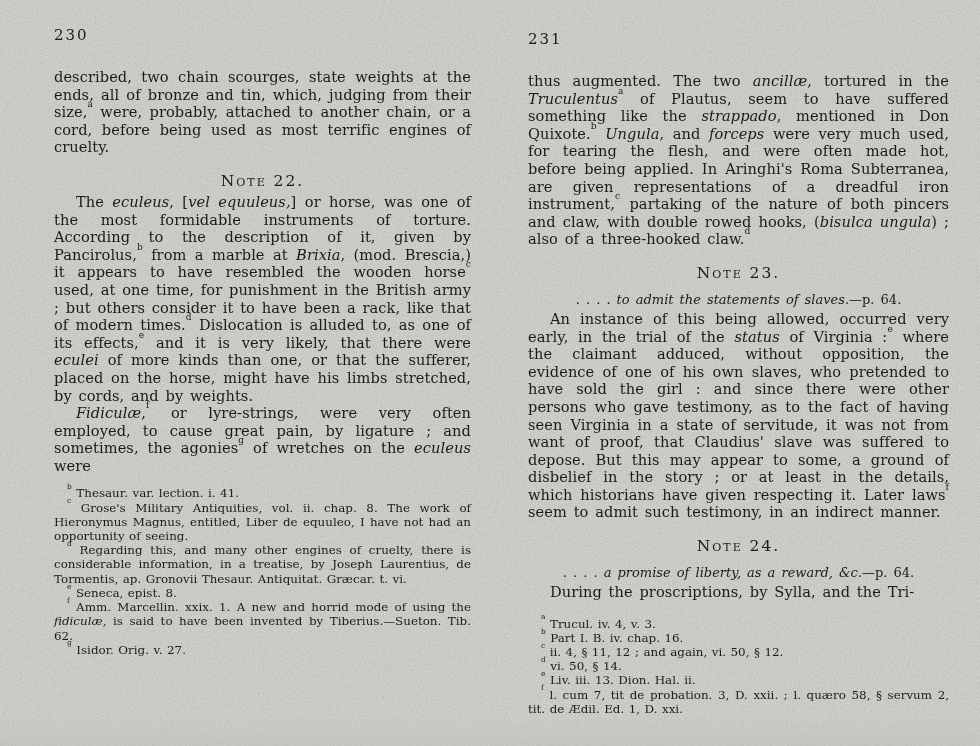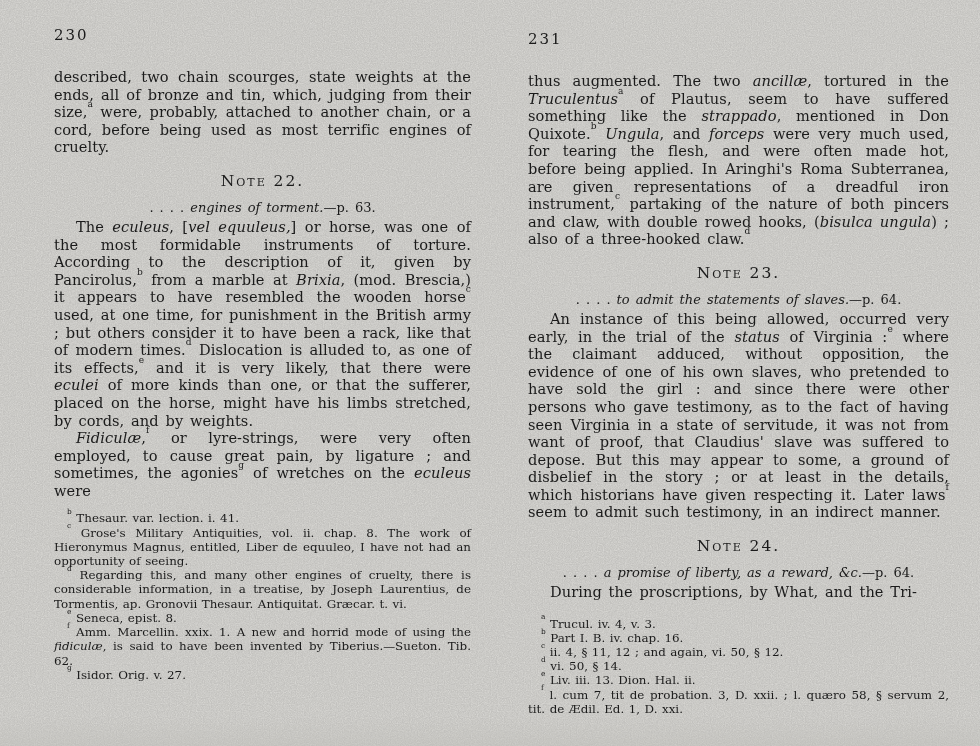--- a/index.html
+++ b/index.html
@@ -49,21 +49,20 @@
 <body>
 
 <div id="scan">
 
   <div class="page" id="left-page">
     <p class="pagenum">230</p>
 
     <p class="para"><span>described, two chain scourges, state weights at the ends, all of bronze and tin, which, judging from their size,</span><sup>a</sup><span> were, probably, attached to another chain, or a cord, before being used as most terrific engines of cruelty.</span></p>
 
     <p class="note-head">Note 22.</p>
-    <p class="note-quote"><span>. . . . </span><span class="i">engines of torment.</span><span>—p. 63.</span></p>
 
     <p class="para indent mt"><span>The </span><span class="i">eculeus</span><span>, [</span><span class="i">vel equuleus,</span><span>] or horse, was one of the most formidable instruments of torture. According to the description of it, given by Pancirolus,</span><sup>b</sup><span> from a marble at </span><span class="i">Brixia</span><span>, (mod. Brescia,) it appears to have resembled the wooden horse</span><sup>c</sup><span> used, at one time, for punishment in the British army ; but others consider it to have been a rack, like that of modern times.</span><sup>d</sup><span> Dislocation is alluded to, as one of its effects,</span><sup>e</sup><span> and it is very likely, that there were </span><span class="i">eculei</span><span> of more kinds than one, or that the sufferer, placed on the horse, might have his limbs stretched, by cords, and by weights.</span></p>
 
     <p class="para indent"><span class="i">Fidiculæ</span><span>,</span><sup>f</sup><span> or lyre-strings, were very often employed, to cause great pain, by ligature ; and sometimes, the agonies</span><sup>g</sup><span> of wretches on the </span><span class="i">eculeus</span><span> were</span></p>
 
     <div class="footnotes">
       <p class="fn"><sup>b</sup><span> Thesaur. var. lection. i. 41.</span></p>
       <p class="fn"><sup>c</sup><span> Grose's Military Antiquities, vol. ii. chap. 8. The work of Hieronymus Magnus, entitled, Liber de equuleo, I have not had an opportunity of seeing.</span></p>
       <p class="fn"><sup>d</sup><span> Regarding this, and many other engines of cruelty, there is considerable information, in a treatise, by Joseph Laurentius, de Tormentis, ap. Gronovii Thesaur. Antiquitat. Græcar. t. vi.</span></p>
       <p class="fn"><sup>e</sup><span> Seneca, epist. 8.</span></p>
@@ -78,21 +77,21 @@
     <p class="para"><span>thus augmented. The two </span><span class="i">ancillæ</span><span>, tortured in the </span><span class="i">Truculentus</span><sup>a</sup><span> of Plautus, seem to have suffered something like the </span><span class="i">strappado</span><span>, mentioned in Don Quixote.</span><sup>b</sup><span> </span><span class="i">Ungula</span><span>, and </span><span class="i">forceps</span><span> were very much used, for tearing the flesh, and were often made hot, before being applied. In Aringhi's Roma Subterranea, are given representations of a dreadful iron instrument,</span><sup>c</sup><span> partaking of the nature of both pincers and claw, with double rowed hooks, (</span><span class="i">bisulca ungula</span><span>) ; also of a three-hooked claw.</span><sup>d</sup></p>
 
     <p class="note-head">Note 23.</p>
     <p class="note-quote"><span>. . . . </span><span class="i">to admit the statements of slaves.</span><span>—p. 64.</span></p>
 
     <p class="para indent mt"><span>An instance of this being allowed, occurred very early, in the trial of the </span><span class="i">status</span><span> of Virginia :</span><sup>e</sup><span> where the claimant adduced, without opposition, the evidence of one of his own slaves, who pretended to have sold the girl : and since there were other persons who gave testimony, as to the fact of having seen Virginia in a state of servitude, it was not from want of proof, that Claudius' slave was suffered to depose. But this may appear to some, a ground of disbelief in the story ; or at least in the details, which historians have given respecting it. Later laws</span><sup>f</sup><span> seem to admit such testimony, in an indirect manner.</span></p>
 
     <p class="note-head">Note 24.</p>
     <p class="note-quote"><span>. . . . </span><span class="i">a promise of liberty, as a reward, &amp;c.</span><span>—p. 64.</span></p>
 
-    <p class="para indent mt"><span>During the proscriptions, by What, and the Tri-</span></p>
+    <p class="para indent mt"><span>During the proscriptions, by Sylla, and the Tri-</span></p>
 
     <div class="footnotes footnotes-right">
       <p class="fn fn-row">
         <span class="fn-cell"><sup>a</sup><span> Trucul. iv. 4, v. 3.</span></span>
         <span class="fn-cell"><sup>b</sup><span> Part I. B. iv. chap. 16.</span></span>
       </p>
       <p class="fn"><sup>c</sup><span> ii. 4, § 11, 12 ; and again, vi. 50, § 12.</span></p>
       <p class="fn"><sup>d</sup><span> vi. 50, § 14.</span></p>
       <p class="fn"><sup>e</sup><span> Liv. iii. 13. Dion. Hal. ii.</span></p>
       <p class="fn"><sup>f</sup><span> l. cum 7, tit de probation. 3, D. xxii. ; l. quæro 58, § servum 2, tit. de Ædil. Ed. 1, D. xxi.</span></p>

